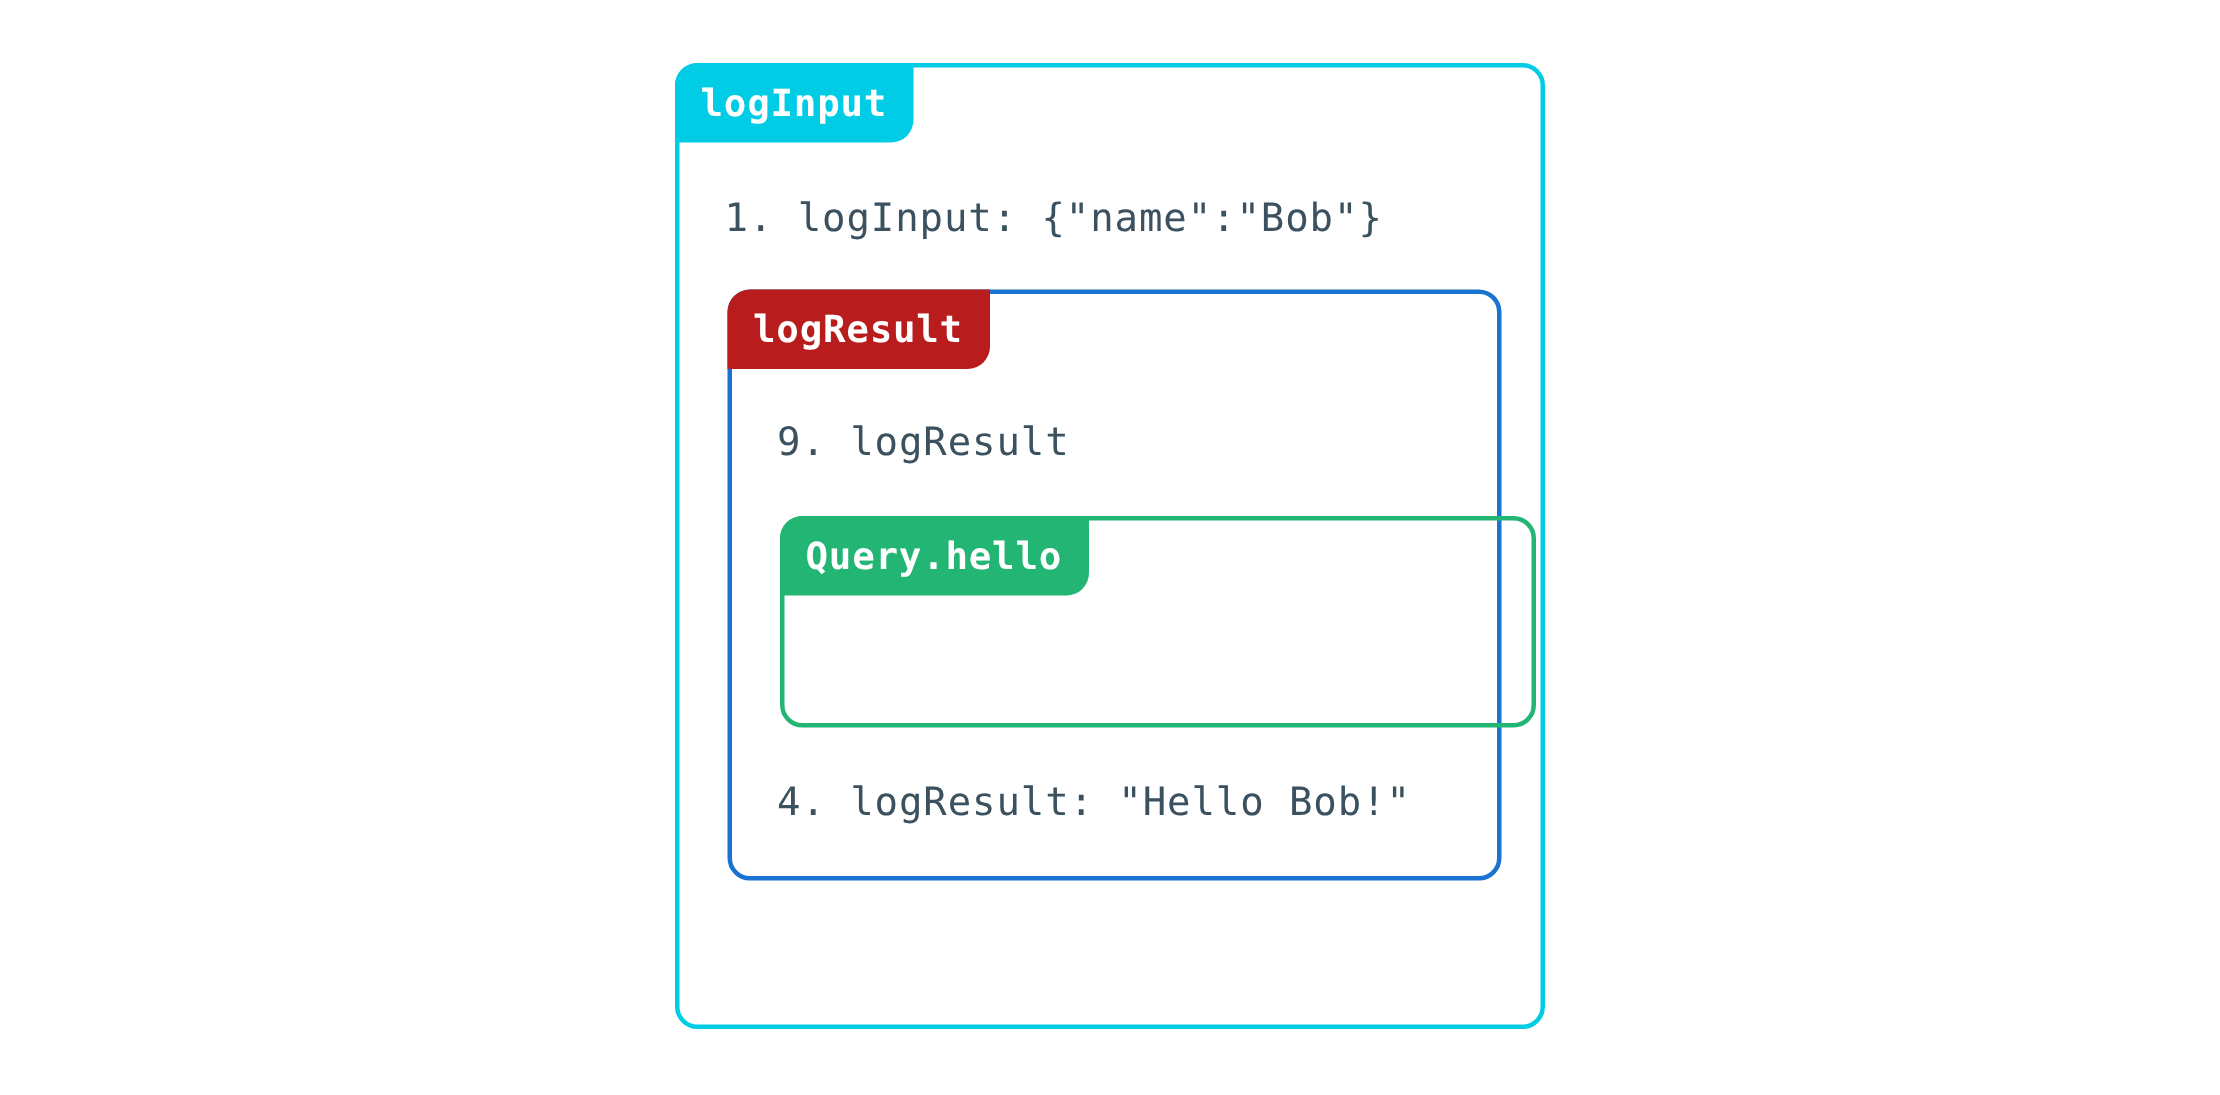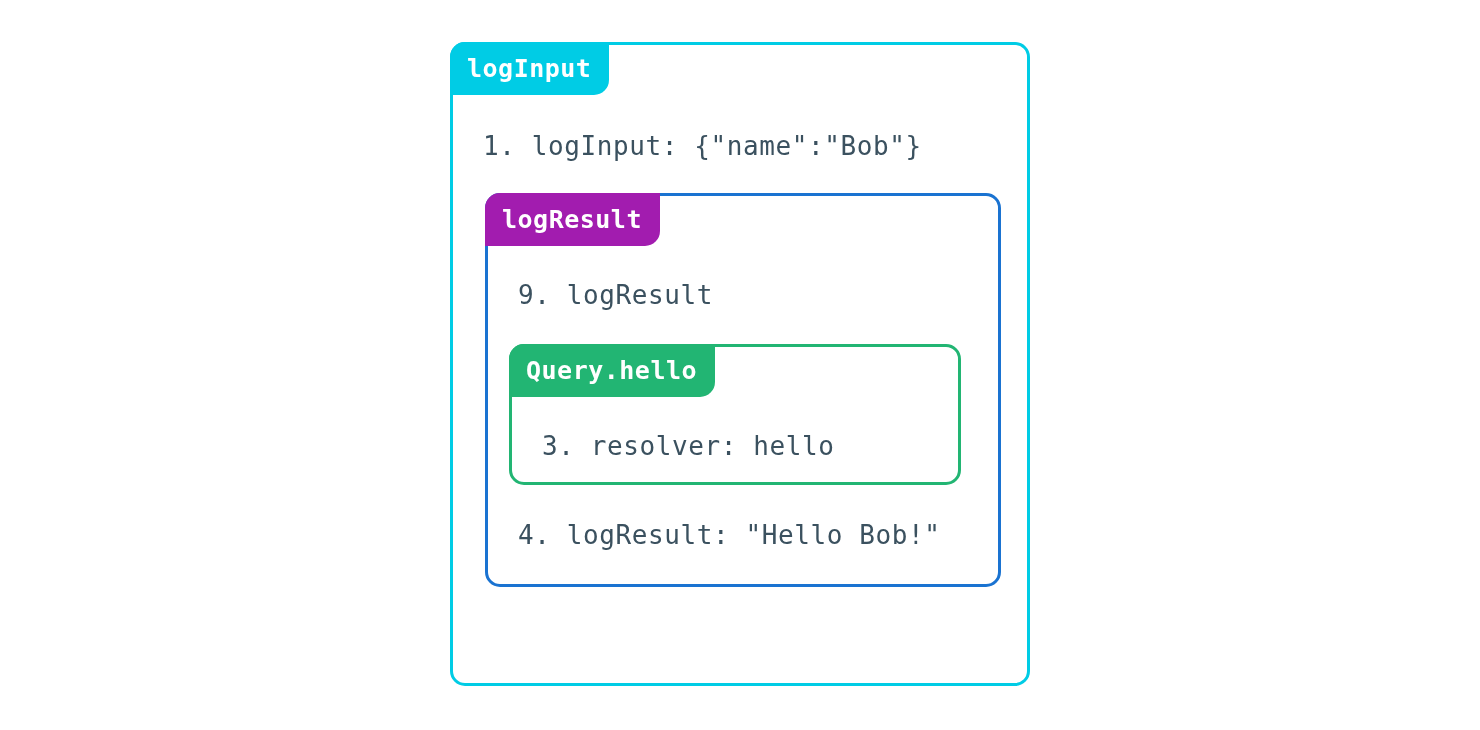--- a/index.html
+++ b/index.html
@@ -38,23 +38,23 @@
     border-color: #00cce5;
   }
   .box-middle {
     left: 32px;
     top: 148px;
     width: 516px;
     height: 394px;
     border-color: #1a73d1;
   }
   .box-inner {
-    left: 21px;
+    left: 32px;
     top: 148px;
-    width: 452px;
+    width: 504px;
     height: 141px;
     border-color: #22b573;
   }
 
   
   .box-tab {
     position: absolute;
     left: -3px;
     top: -3px;
     display: flex;
@@ -66,21 +66,21 @@
     border-bottom-right-radius: 15px;
     color: #ffffff;
     font-family: "DejaVu Sans Mono", "Liberation Mono", monospace;
     font-size: 25px;
     font-weight: bold;
     letter-spacing: 0.5px;
     white-space: nowrap;
     line-height: 1;
   }
   .tab-cyan  { background: #00cce5; }
-  .tab-blue  { background: #a21caf; text-align: right; }
+  .tab-blue  { background: #b91c1c; text-align: right; }
   .tab-green { background: #22b573; }
 
   
   .trace-line {
     position: absolute;
     color: #3b515f;
     font-family: "DejaVu Sans Mono", "Liberation Mono", monospace;
     font-size: 26px;
     font-weight: normal;
     letter-spacing: 0.6px;
@@ -108,21 +108,20 @@
     <div class="trace-box box-middle">
 
       <div class="box-tab tab-blue">logResult</div>
 
       <div class="trace-line line-2">9. logResult</div>
 
       <div class="trace-box box-inner">
 
         <div class="box-tab tab-green">Query.hello</div>
 
-        <div class="trace-line line-3">3. resolver: hello</div>
 
       </div>
 
       <div class="trace-line line-4">4. logResult: "Hello Bob!"</div>
 
     </div>
 
 
   </div>
 

